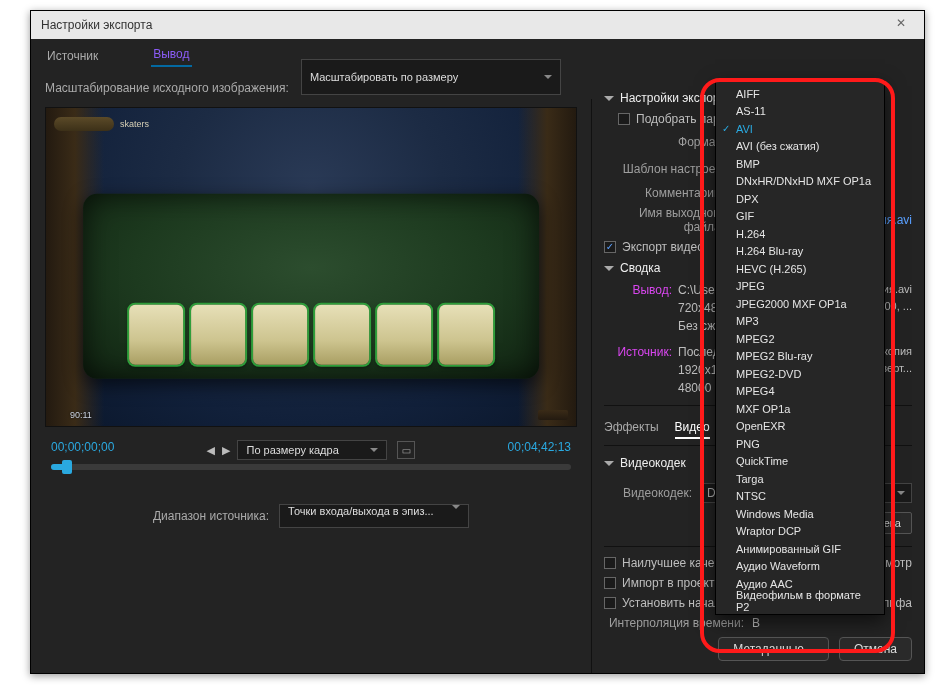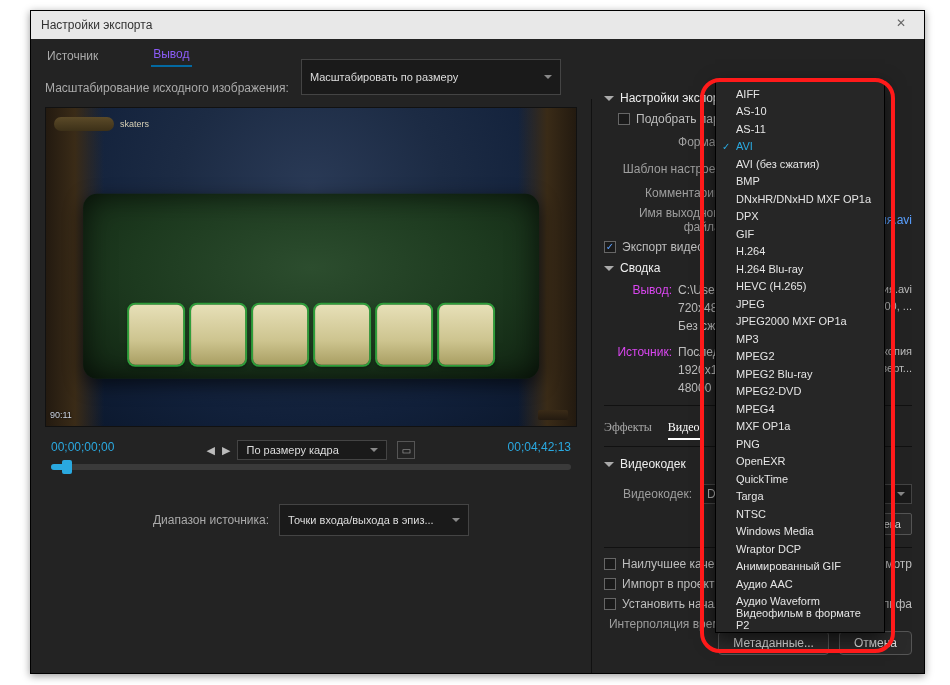--- a/index.html
+++ b/index.html
@@ -26,33 +26,33 @@
 .preview .board .cards { position:absolute; bottom:14px; left:10%; right:10%; height:60px; display:flex; gap:8px; }
 .preview .board .cards .card { flex:1; height:100%; border-radius:6px;
                                background:linear-gradient(#e7e0b8 0%, #cdc48f 60%, #a99f63 100%);
                                box-shadow:0 0 0 2px #2f9e3a, 0 2px 4px rgba(0,0,0,.6); }
 .preview .frame-l { position:absolute; left:0; top:0; bottom:0; width:58px;
                     background:linear-gradient(90deg,#231a10 0%,#3a2b17 50%,transparent 100%); }
 .preview .frame-r { position:absolute; right:0; top:0; bottom:0; width:58px;
                     background:linear-gradient(270deg,#231a10 0%,#3a2b17 50%,transparent 100%); }
 .preview .topbar { position:absolute; top:8px; left:8px; right:8px; height:16px; display:flex; gap:6px; align-items:center; }
 .preview .topbar .pill { height:14px; background:linear-gradient(#5b4a28,#3c3018); border-radius:7px; }
-.preview .botbar { position:absolute; bottom:4px; left:0; right:4px; height:14px; display:flex; justify-content:space-between; align-items:center; padding:0 4px; }
+.preview .botbar { position:absolute; bottom:4px; left:20px; right:4px; height:14px; display:flex; justify-content:space-between; align-items:center; padding:0 4px; }
 .preview .botbar span { color:#cbd3e0; font-size:9px; text-shadow:0 0 2px #000; }
 
 .scrub { height:40px; margin-top:13px; position:relative; }
 .scrub .nums { display:flex; justify-content:space-between; color:#2aa9e0; font-size:12px; padding:0 6px; }
 .scrub .mid { display:flex; gap:10px; align-items:center; color:#bbb; font-size:11px; }
 .scrub .bar { position:absolute; top:24px; left:6px; right:6px; height:6px; background:#3a3a3a; border-radius:3px; }
 .scrub .bar .fill { position:absolute; left:0; top:0; height:100%; width:3%; background:#2aa9e0; border-radius:3px; }
 .scrub .bar .ph { position:absolute; left:3%; top:-4px; width:10px; height:14px; background:#2aa9e0; border-radius:2px; transform:translateX(-50%);}
 .scrub .sel2 { height:20px; background:#1a1a1a; border:1px solid #444; color:#ddd; font-size:11px; padding:0 8px; display:flex; align-items:center; justify-content:space-between; width:150px;}
 
 .rng-row { margin-top:24px; display:flex; gap:10px; align-items:center; justify-content:center; font-size:12px; color:#aaa; }
-.rng-row .sel3 { height:32px; background:#1a1a1a; border:1px solid #444; color:#ddd; font-size:11px; padding:0 8px; display:flex; align-items:center; justify-content:space-between; width:190px;}
+.rng-row .sel3 { height:24px; background:#1a1a1a; border:1px solid #444; color:#ddd; font-size:11px; padding:0 8px; display:flex; justify-content:space-between; width:190px;}
 
 .right { flex:1; background:#232323; border-left:1px solid #111; position:relative; }
 .panel { position:absolute; left:0; top:-12px; right:0; bottom:0; padding:0 12px 8px 12px; font-size:12px; color:#bdbdbd; overflow:hidden;}
 .secthdr { display:flex; align-items:center; gap:6px; font-size:12px; color:#eee; padding:4px 0; }
 .chev { width:0; height:0; border-style:solid; border-width:5px 5px 0 5px; border-color:#aaa transparent transparent transparent; display:inline-block;}
 .cbrow { display:flex; align-items:center; gap:6px; padding:3px 0 3px 14px; }
 .cbox { width:12px; height:12px; border:1px solid #666; background:#1a1a1a; display:inline-flex; align-items:center; justify-content:center;}
 .cbox.checked::after { content:"✓"; color:#5aa0ff; font-size:10px; line-height:1;}
 .kv { display:flex; align-items:center; gap:8px; padding:3px 0 3px 0; }
 .kv .lab { width:120px; text-align:right; color:#9e9e9e; }
@@ -63,28 +63,28 @@
 .link { color:#5aa0ff; }
 
 .dvdr { height:1px; background:#111; margin:6px 0; }
 
 .sumblock { padding:2px 0 2px 10px; line-height:1.5; }
 .sumblock .lab { color:#d946ef; display:inline-block; width:58px; text-align:right; margin-right:6px;}
 .sumblock .val { color:#bdbdbd; }
 .sumblock .rt { float:right; color:#bdbdbd; max-width:140px; text-align:right; font-size:11px;}
 
 .subtabs { display:flex; gap:16px; padding:5px 0 0 0; font-size:12px; color:#aaa;}
-.subtabs .t { padding:3px 0; cursor:pointer;font-family:Liberation Serif, serif; }
+.subtabs .t { padding:3px 0; cursor:pointer; }
 .subtabs .t.active { color:#fff; border-bottom:2px solid #fff;}
 
 .vcodec { padding:6px 0 0 8px;}
 .vcodec .sel { height:20px; background:#1a1a1a; border:1px solid #444; color:#aaa; padding:0 6px; width:200px; display:flex; align-items:center; justify-content:space-between;}
 .vcodec .btns { display:flex; justify-content:flex-end; margin-top:6px;}
 
-.btnrow { position:absolute; bottom:18px; right:12px; display:flex; gap:10px;}
+.btnrow { position:absolute; bottom:12px; right:12px; display:flex; gap:10px;}
 .btn { height:24px; padding:0 14px; border:1px solid #555; background:#2a2a2a; color:#ddd; border-radius:4px; font-size:12px; display:inline-flex; align-items:center; cursor:pointer;}
 
 .dropdown { position:absolute; top:80px; left:715px; width:170px; background:#262626; border:1px solid #000; box-shadow:0 6px 18px rgba(0,0,0,.6); padding:4px 0; max-height:570px; overflow:hidden; z-index:5;}
 .dropdown .item { height:17.5px; padding:0 10px 0 20px; font-size:11px; color:#e5e5e5; display:flex; align-items:center; position:relative; cursor:pointer;}
 .dropdown .item.sel { color:#2aa9e0; }
 .dropdown .item.sel::before { content:"✓"; position:absolute; left:6px; color:#2aa9e0; font-size:10px;}
 
 .ring { position:absolute; top:78px; left:700px; width:195px; height:575px; border:4px solid #ff1a1a; border-radius:20px; pointer-events:none; z-index:6;}
 
 .caret { width:0; height:0; border-style:solid; border-width:4px 4px 0 4px; border-color:#888 transparent transparent transparent;}
@@ -287,46 +287,45 @@
           <div class="btn">Метаданные...</div>
           <div class="btn">Отмена</div>
         </div>
       </div>
     </div>
   </div>
 </div>
 
 <div class="dropdown" id="fmt-dd">
       <div class="item">AIFF</div>
-      <div class="item">AS-10</div>
       <div class="item">AS-11</div>
       <div class="item sel">AVI</div>
       <div class="item">AVI (без сжатия)</div>
       <div class="item">BMP</div>
       <div class="item">DNxHR/DNxHD MXF OP1a</div>
       <div class="item">DPX</div>
       <div class="item">GIF</div>
       <div class="item">H.264</div>
       <div class="item">H.264 Blu-ray</div>
       <div class="item">HEVC (H.265)</div>
       <div class="item">JPEG</div>
       <div class="item">JPEG2000 MXF OP1a</div>
       <div class="item">MP3</div>
       <div class="item">MPEG2</div>
       <div class="item">MPEG2 Blu-ray</div>
       <div class="item">MPEG2-DVD</div>
       <div class="item">MPEG4</div>
       <div class="item">MXF OP1a</div>
+      <div class="item">OpenEXR</div>
       <div class="item">PNG</div>
-      <div class="item">OpenEXR</div>
       <div class="item">QuickTime</div>
       <div class="item">Targa</div>
       <div class="item">NTSC</div>
       <div class="item">Windows Media</div>
       <div class="item">Wraptor DCP</div>
       <div class="item">Анимированный GIF</div>
+      <div class="item">Аудио Waveform</div>
       <div class="item">Аудио AAC</div>
-      <div class="item">Аудио Waveform</div>
       <div class="item">Видеофильм в формате P2</div>
     </div>
 
 <div class="ring"></div>
 </div>
 
 </body></html>

